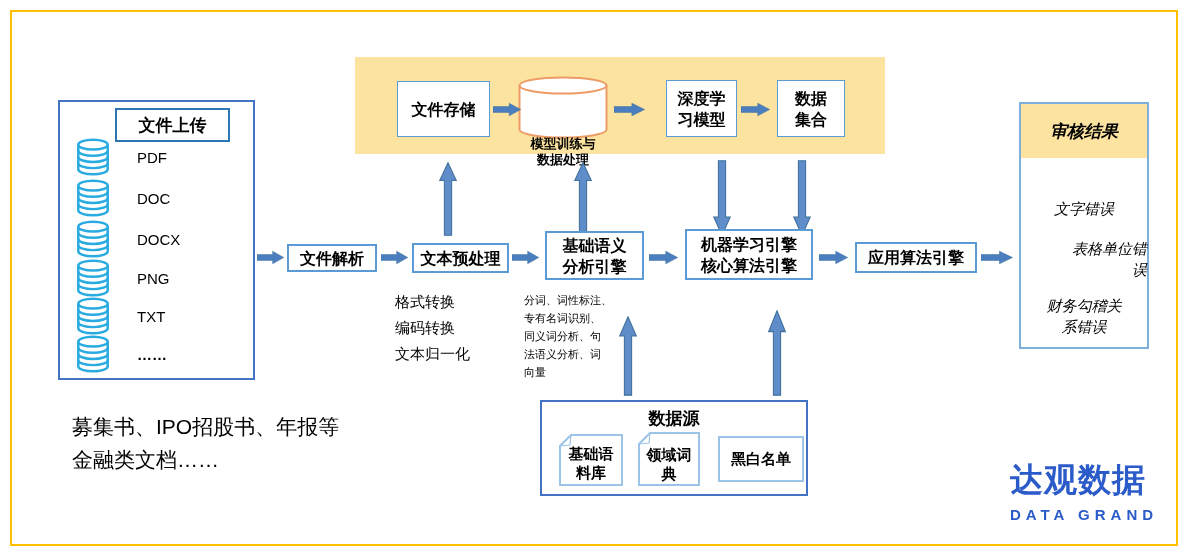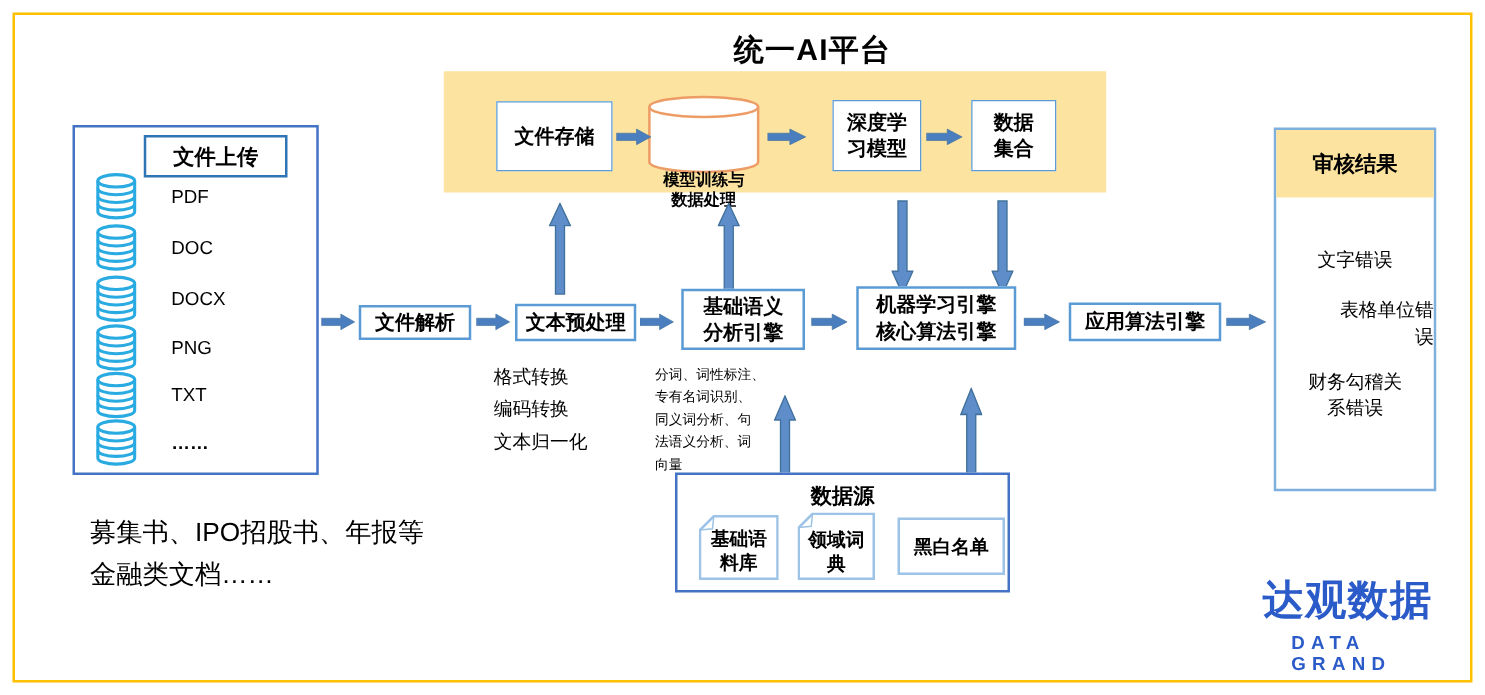--- a/index.html
+++ b/index.html
@@ -31,41 +31,40 @@
   .result-item { font-size:15px; line-height:21px; width:100%; text-align:center; white-space:pre-line; }
 
   .ds-title { font-size:17px; font-weight:800; text-align:center; }
   .card-text { font-size:15px; font-weight:700; line-height:19px; text-align:center; white-space:pre-line; }
   .bw-card { background:#fff; border:2px solid var(--card-blue,#9DC3E6); font-size:15px; font-weight:700; }
 
   .caption { font-size:21px; line-height:33px; white-space:pre-line; }
 
   .logo { text-align:left; color:var(--logo-blue,#2B5BC9); }
   .logo-cn { font-size:33px; font-weight:800; letter-spacing:1px; }
-  .logo-en { font-size:15px; font-weight:700; letter-spacing:5px; margin-top:3px;margin-left:23px; }
+  .logo-en { font-size:15px; font-weight:700; letter-spacing:5px; margin-top:3px; }
 
   .cyl-text { font-size:13px; line-height:16px; font-weight:600; text-align:center; white-space:pre-line; width:100%;margin-top:40px; }
 
   svg { display:block; }
   .ar-h polygon { fill:var(--arrow,#4A7EBE); stroke:var(--arrow-stroke,#41719C); stroke-width:.6; }
   .ar-v polygon { fill:var(--arrow-light,#5E8DC9); stroke:var(--arrow-stroke,#41719C); stroke-width:1.2; }
   .db ellipse, .db path { stroke:var(--cyan,#29ABE2); stroke-width:2.6; fill:#fff; }
   .db .arc { fill:none; }
   .cyl ellipse, .cyl path { stroke:var(--orange,#ED9C66); stroke-width:2; fill:#fff; }
   .card-svg polygon { fill:#fff; stroke:var(--card-blue,#9DC3E6); stroke-width:2; }
   .card-svg polyline { fill:none; stroke:var(--card-blue,#9DC3E6); stroke-width:1.2; }
 </style>
 </head>
 <body>
 
 <div class="stage">
 
   <div class="abs frame" style="left:10px; top:10px; width:1168px; height:536px;"></div>
 
-  <div class="abs page-title" style="left:480px; top:24px; width:340px;">统一AI平台</div>
 
   <div class="abs banner" style="left:355px; top:57px; width:530px; height:97px;"></div>
 
   <div class="abs bx bx-banner pre" style="left:397px; top:81px; width:93px; height:56px;">文件存储</div>
 
   <div class="abs" style="left:518px; top:76px; width:90px; height:64px;">
     <svg class="cyl" width="90" height="64" viewBox="0 0 90 64">
       <path d="M1.5,9.5 v44 c0,4.4 19.5,8 43.5,8 s43.5,-3.6 43.5,-8 v-44"></path>
       <ellipse cx="45" cy="9.5" rx="43.5" ry="8"></ellipse>
     </svg>
@@ -191,37 +190,37 @@
 
   <div class="abs note note-lg" style="left:395px; top:289px;">格式转换
 编码转换
 文本归一化</div>
   <div class="abs note" style="left:524px; top:291px;">分词、词性标注、
 专有名词识别、
 同义词分析、句
 法语义分析、词
 向量</div>
 
-  <div class="abs result-panel" style="left:1019px; top:102px; width:130px; height:291px;">
+  <div class="abs result-panel" style="left:1019px; top:102px; width:130px; height:247px;font-style:italic;">
     <div class="result-header cflex" style="width:100%; height:54px;">审核结果</div>
     <div class="abs result-item" style="top:94px;">文字错误</div>
     <div class="abs result-item" style="top:134px;text-align:right;">表格单位错
 误</div>
     <div class="abs result-item" style="top:191px;">财务勾稽关
 系错误</div>
   </div>
 
   <svg class="abs ar-v" style="left:619px; top:316px;" width="18" height="80" viewBox="0 0 20 80" preserveAspectRatio="none">
       <polygon points="10,0.8 19.2,20 14,20 14,79.2 6,79.2 6,20 0.8,20"></polygon>
     </svg>
   <svg class="abs ar-v" style="left:768px; top:310px;" width="18" height="86" viewBox="0 0 20 80" preserveAspectRatio="none">
       <polygon points="10,0.8 19.2,20 14,20 14,79.2 6,79.2 6,20 0.8,20"></polygon>
     </svg>
 
-  <div class="abs panel" style="left:540px; top:378px; width:268px; height:96px;">
+  <div class="abs panel" style="left:540px; top:400px; width:268px; height:96px;">
     <div class="ds-title" style="margin-top:5px;">数据源</div>
 
     <div class="abs" style="left:17px; top:32px; width:64px; height:52px;">
       <svg class="card-svg" width="64" height="52" viewBox="0 0 64 52">
           <polygon points="12,1 63,1 63,51 1,51 1,12"></polygon>
           <polyline points="12,1 11,11 1,12"></polyline>
         </svg>
       <div class="abs card-text" style="left:0; top:10px; width:100%;">基础语
 料库</div>
     </div>

